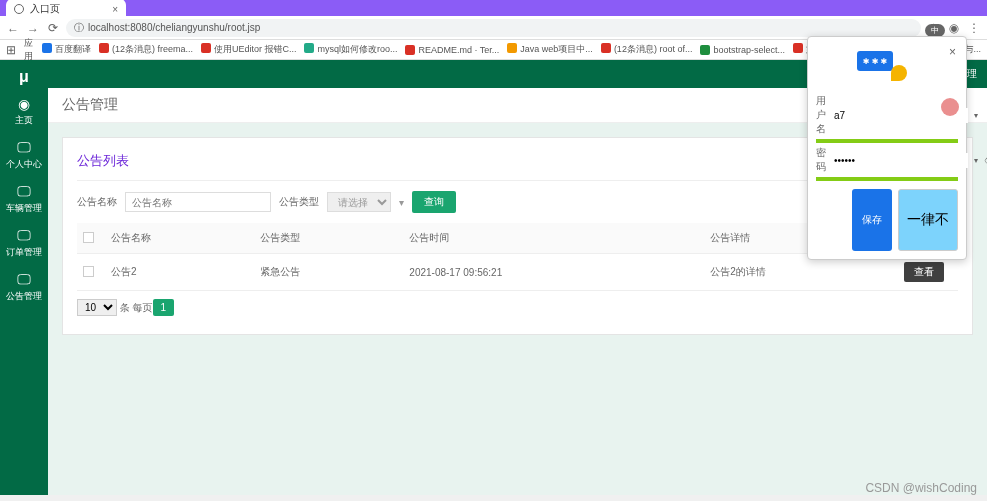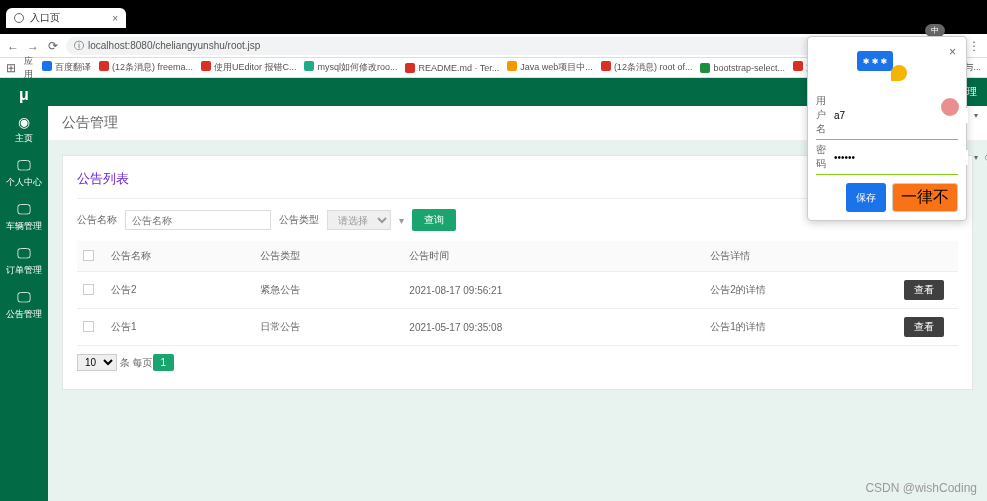--- a/index.html
+++ b/index.html
@@ -1,17 +1,17 @@
 <!DOCTYPE html>
 <html><head>
 <meta charset="utf-8">
 <style>
 *{box-sizing:border-box;margin:0;padding:0;font-family:"Microsoft YaHei",Arial,sans-serif}
 body{width:987px;height:501px;overflow:hidden;background:#f0f0f0;font-size:11px;color:#333}
-.chrome-top{background:#000000;height:34px;display:flex;align-items:center}
+.chrome-top{background:#8b5cf6;height:16px;display:flex;align-items:center}
 .tab{background:#fff;height:20px;margin-left:6px;margin-top:2px;border-radius:6px 6px 0 0;padding:2px 8px;display:flex;align-items:center;gap:6px;font-size:10px;min-width:120px}
 .tab .x{margin-left:auto;color:#666}
 .globe{width:10px;height:10px;border:1px solid #666;border-radius:50%}
 .addr-row{background:#fff;height:24px;display:flex;align-items:center;padding:0 6px;gap:6px;border-bottom:1px solid #ddd}
 .nav-ico{width:14px;height:14px;color:#666;display:flex;align-items:center;justify-content:center;font-size:12px}
 .omni{flex:1;background:#f1f3f4;border-radius:12px;height:18px;display:flex;align-items:center;padding:0 8px;font-size:10px;color:#555;gap:4px}
 .bk-row{background:#fff;height:20px;display:flex;align-items:center;padding:0 6px;gap:8px;font-size:9px;color:#555;border-bottom:1px solid #ddd}
 .bk{display:flex;align-items:flex-start;gap:3px;white-space:nowrap}
 .bk-ic{width:10px;height:10px;background:#888;border-radius:2px}
 .bk-ic.r{background:#d93025}.bk-ic.g{background:#1e8e3e}.bk-ic.b{background:#1a73e8}.bk-ic.o{background:#f29900}.bk-ic.p{background:#2a8}
@@ -35,28 +35,28 @@
 .btn-v{background:#404040;color:#fff;border:none;padding:3px 10px;border-radius:2px;font-size:10px;cursor:pointer}
 .pager{display:flex;align-items:center;padding:8px 0;font-size:10px;color:#666}
 .pg-sel{border:1px solid #ccc;padding:1px 3px;font-size:10px}
 .pgn{background:#1aa56f;color:#fff;padding:3px 8px;border-radius:2px;font-size:10px}
 .pw-pop{position:absolute;top:36px;right:20px;width:160px;background:#fff;border:1px solid #ccc;border-radius:4px;box-shadow:0 2px 8px rgba(0,0,0,.2);padding:8px;font-size:10px}
 .pw-h{display:flex;justify-content:center;position:relative;padding:6px 0 10px}
 .pw-x{position:absolute;right:2px;top:0;color:#666;cursor:pointer;font-size:12px}
 .key-ill{position:relative;width:60px;height:30px}
 .key-card{position:absolute;width:36px;height:20px;background:#1a73e8;border-radius:3px;display:flex;align-items:center;justify-content:center;color:#fff;font-size:8px;top:0;left:0}
 .key-k{position:absolute;width:16px;height:16px;background:#f5b400;border-radius:50% 50% 50% 0;bottom:0;right:10px}
-.pw-row{display:flex;align-items:center;gap:6px;padding:3px 0;border-bottom:1px solid #84cc16}
+.pw-row{display:flex;align-items:center;gap:6px;padding:3px 0;border-bottom:4px solid #84cc16}
 .pw-row label{width:32px;color:#666}
 .pw-row input{flex:1;border:none;font-size:10px;padding:2px;outline:none}
 .pw-eye{color:#666;cursor:pointer}
 .pw-caret{color:#666;font-size:8px}
 .pw-btns{display:flex;justify-content:flex-end;gap:6px;padding-top:8px}
 .pw-save{background:#1a73e8;color:#fff;border:none;padding:3px 10px;border-radius:3px;font-size:10px;cursor:pointer}
-.pw-never{background:#f97316;border:1px solid #ccc;padding:3px 8px;border-radius:3px;font-size:16px;cursor:pointer}
+.pw-never{background:#7dd3fc;border:1px solid #ccc;padding:21px 8px;border-radius:3px;font-size:14px;cursor:pointer}
 .dot{position:absolute;width:18px;height:18px;background:#e57373;border-radius:50%;right:28px;top:98px;opacity:.8;pointer-events:none}
 .trans{position:absolute;right:42px;top:24px;background:#666;color:#fff;border-radius:8px;padding:1px 6px;font-size:8px}
 .wm{position:absolute;right:10px;bottom:6px;font-size:12px;color:#999}
 </style>
 </head>
 <body>
 
 <div class="chrome-top">
   <div class="tab">
     <span class="globe"></span>
@@ -166,28 +166,20 @@
           </thead>
         <tbody>
           <tr>
             <td><span class="cb"></span></td>
             <td>公告2</td>
             <td>紧急公告</td>
             <td>2021-08-17 09:56:21</td>
             <td>公告2的详情</td>
             <td><button class="btn-v">查看</button></td>
           </tr>
-          <tr>
-            <td><span class="cb"></span></td>
-            <td>公告1</td>
-            <td>日常公告</td>
-            <td>2021-05-17 09:35:08</td>
-            <td>公告1的详情</td>
-            <td><button class="btn-v">查看</button></td>
-          </tr>
         </tbody>
       </table>
 
       <div class="pager">
         <span>
           <select class="pg-sel"><option>10</option></select>
           <span>条 每页</span>
         </span>
         <span class="pgn">1</span>
       </div>

